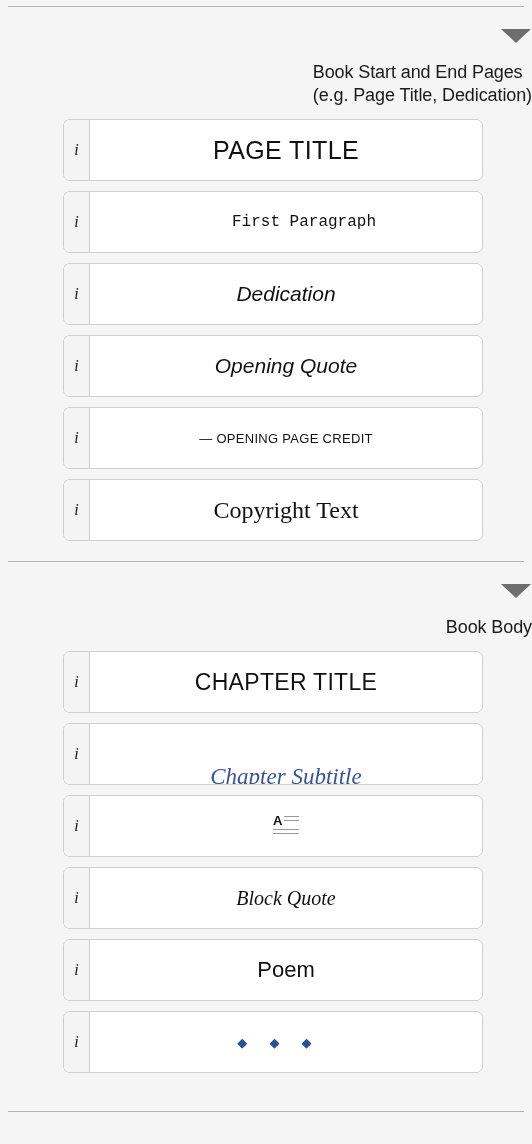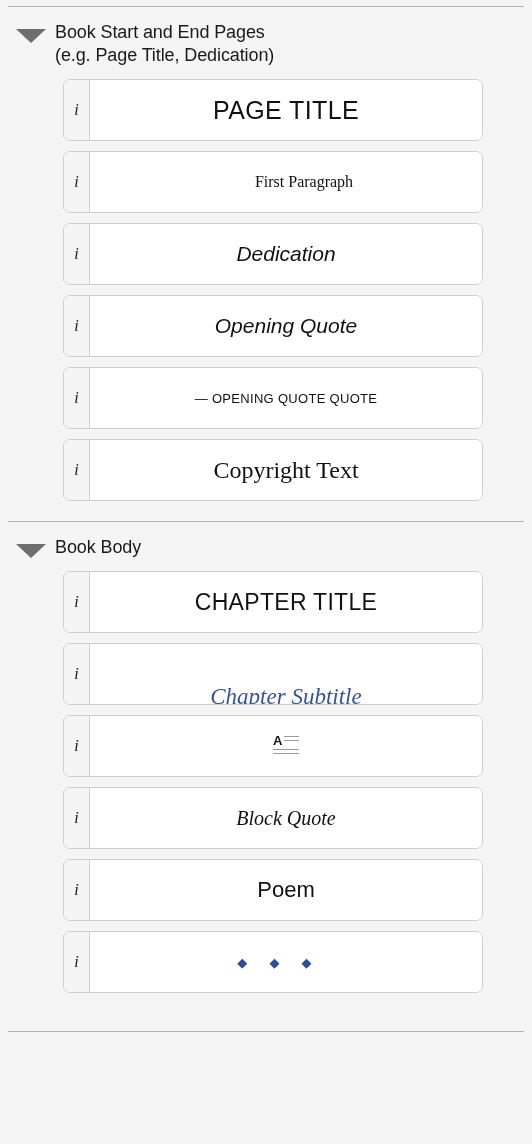--- a/index.html
+++ b/index.html
@@ -26,22 +26,23 @@
     background: #b4b4b4;
     margin: 0 8px;
   }
   .divider.top { margin-top: 6px; }
 
   .section {
     padding: 0;
   }
   .section-header {
     display: flex;
-    align-items: flex-start;
+    align-items: flex-end;
     padding: 14px 0 6px 0;
+    flex-direction: column;
   }
   .disclosure {
     width: 32px;
     flex: 0 0 32px;
     display: flex;
     justify-content: center;
     align-items: flex-start;
     padding-top: 8px;
     margin-left: 15px;
   }
@@ -104,21 +105,21 @@
 
   
   .pv { color: #111111; white-space: nowrap; }
   .pv-page-title {
     font-family: "Liberation Sans", sans-serif;
     font-size: 25px;
     letter-spacing: 0.4px;
     text-align: right;
   }
   .pv-first-paragraph {
-    font-family: Liberation Serif, serif;
+    font-family: Liberation Mono, monospace;
     font-size: 16px;
     margin-left: 36px;
   }
   .pv-dedication {
     font-family: "Liberation Sans", sans-serif;
     font-style: italic;
     font-size: 21px;
   }
   .pv-opening-quote {
     font-family: "Liberation Sans", sans-serif;
@@ -251,21 +252,21 @@
       <div class="style-row">
         <div class="info-cell">i</div>
         <div class="preview-cell">
           <span class="pv pv-opening-quote">Opening Quote</span>
         </div>
       </div>
 
       <div class="style-row">
         <div class="info-cell">i</div>
         <div class="preview-cell">
-          <span class="pv pv-quote-credit">— OPENING QUOTE QUOTE</span>
+          <span class="pv pv-quote-credit">— OPENING PAGE CREDIT</span>
         </div>
       </div>
 
       <div class="style-row">
         <div class="info-cell">i</div>
         <div class="preview-cell">
           <span class="pv pv-copyright">Copyright Text</span>
         </div>
       </div>
 

